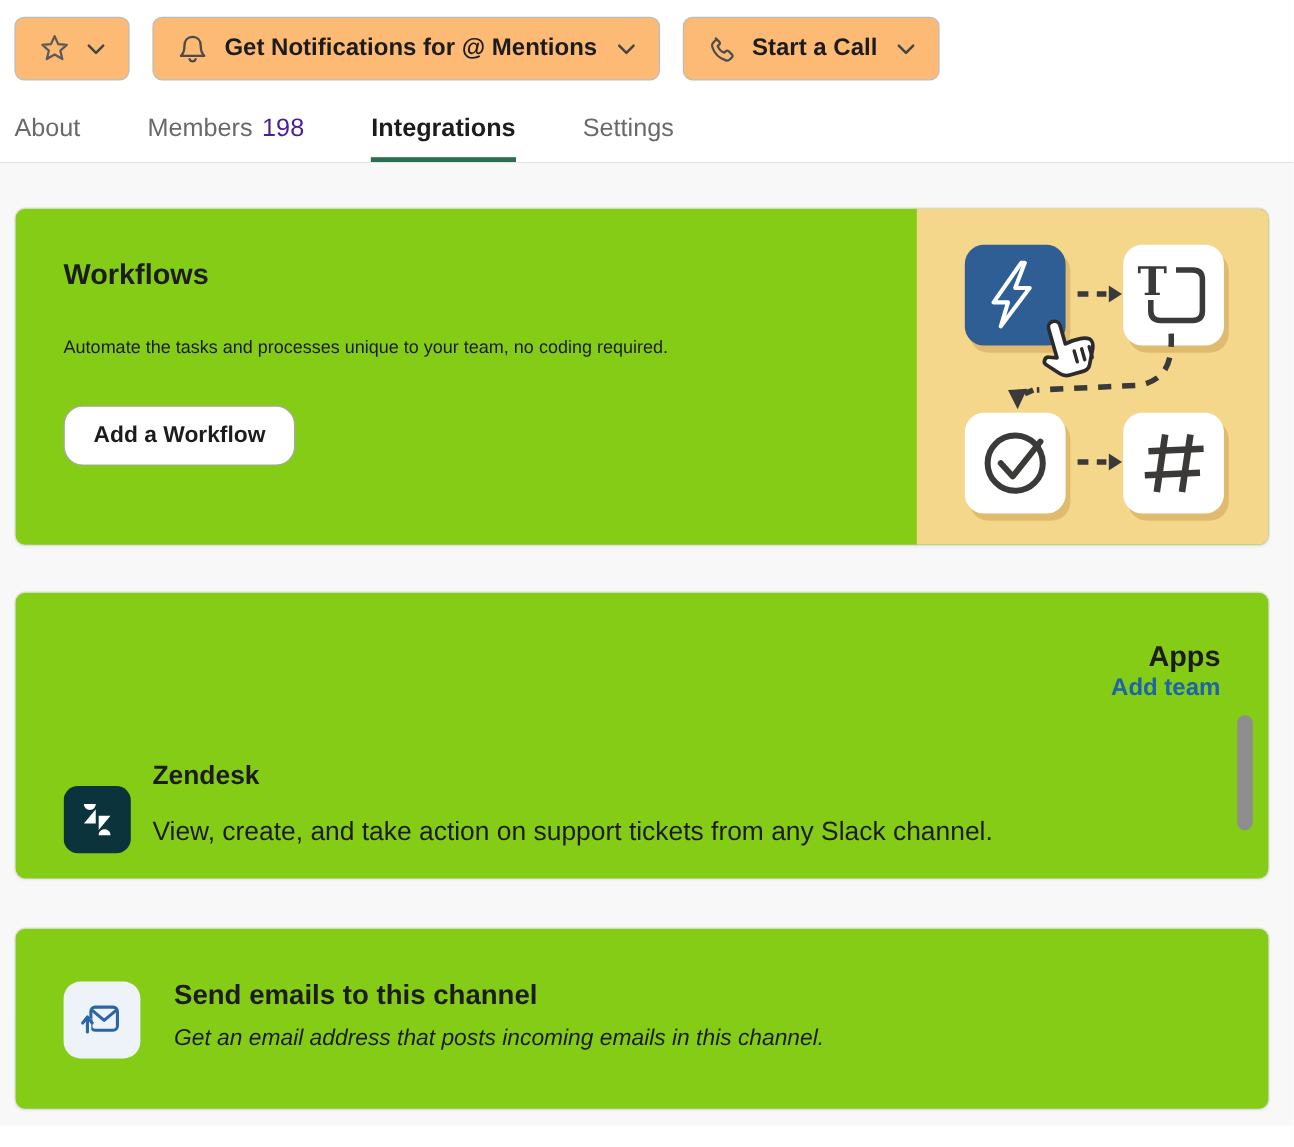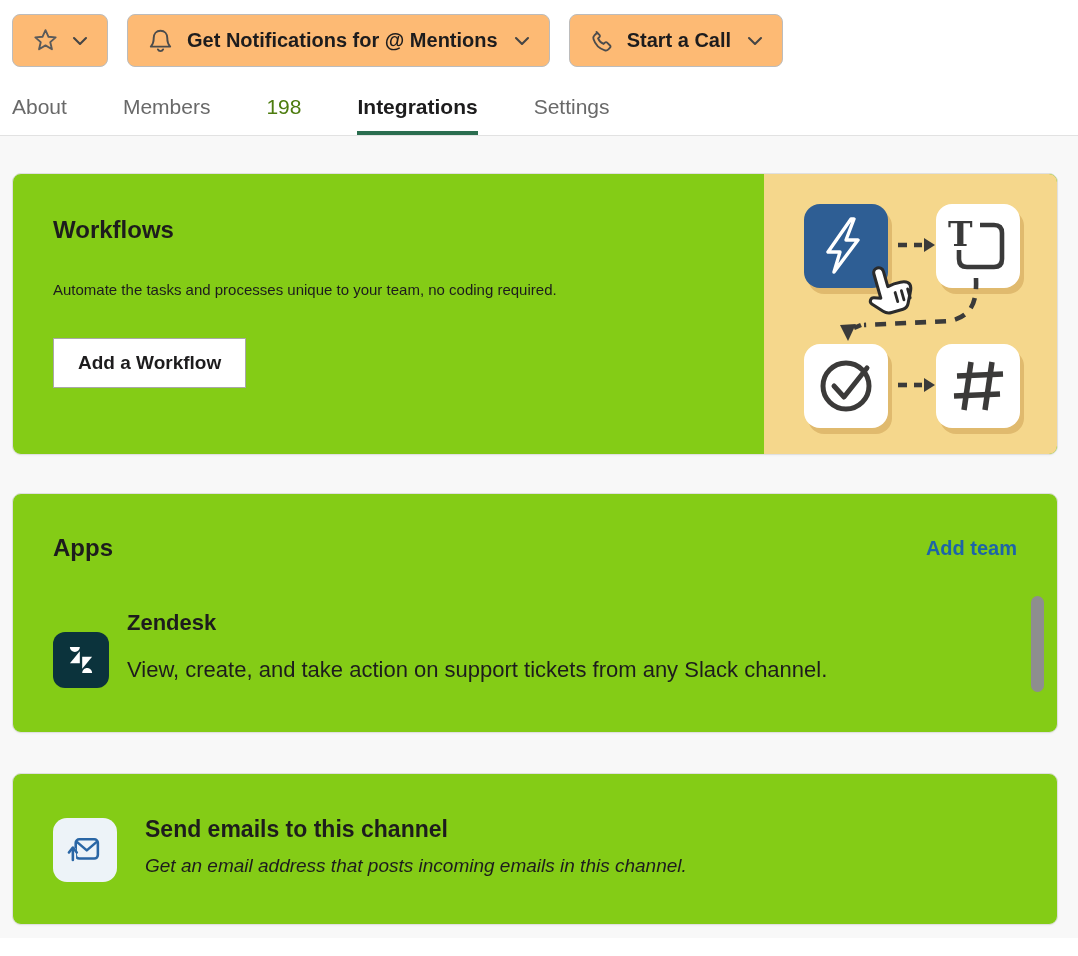--- a/index.html
+++ b/index.html
@@ -36,51 +36,51 @@
   
   .tabs {
     display:flex; gap:56px; padding:0 12px; margin-top:18px;
     border-bottom:1px solid #e2e2e2;
   }
   .tab {
     font-size:21px; color:#696969; padding:10px 0 12px 0;
     border-bottom:4px solid transparent; cursor:pointer;
     display:flex; gap:8px; align-items:baseline;
   }
-  .tab .count { color:#4d7c0f;margin-left:48px; }
+  .tab .count { color:#4c1d95; }
   .tab.active { color:#1d1c1d; font-weight:700; border-bottom-color:var(--accent-green); }
 
   
   main { background:var(--page-bg); padding:37px 20px 12px 12px; height:802px; }
   .card {
     background:#84cc16; border:1px solid #e0e0e0; border-radius:9px;
     width:1046px; position:relative;
     box-shadow:0 1px 2px rgba(0,0,0,0.03);
   }
 
   
   .workflows { height:282px; display:flex; overflow:hidden; margin-bottom:38px; }
   .wf-left { flex:1 1 auto; padding:42px 0 0 40px; }
   .wf-title { font-size:24px; font-weight:900; margin-bottom:24px; }
   .wf-desc { font-size:15px; line-height:44px; max-width:580px; font-weight:400; }
   .wf-btn {
     margin-top:26px; height:50px; padding:0 24px;
-    background:#fff; border:1px solid #a8a8a8; border-radius:0;
+    background:#fff; border:1px solid #a8a8a8; border-radius:16px;
     font-family:"Liberation Sans", sans-serif;
     font-size:19px; font-weight:700; color:#1d1c1d; cursor:pointer;
   }
   .wf-illustration {
     width:293px; flex:0 0 293px; height:280px;
     background:var(--illustration-yellow);
     border-radius:0 8px 8px 0;
   }
 
   
   .apps { height:240px; margin-bottom:40px; padding:40px 40px 0 40px; overflow:hidden; }
-  .apps-header { display:flex; justify-content:space-between; align-items:center; }
+  .apps-header { display:flex; justify-content:space-between; align-items:flex-end;flex-direction:column; }
   .apps-title { font-size:24px; font-weight:900; }
   .apps-add { font-size:20px; font-weight:700; color:var(--link-blue); text-decoration:none; cursor:pointer; }
   .apps-list { margin-top:44px; height:102px; overflow:hidden; }
   .app-row { display:flex; gap:18px; cursor:pointer; }
   .app-icon {
     width:56px; height:56px; border-radius:12px; margin-top:26px;
     background:var(--zendesk-teal); flex:0 0 56px;
     display:flex; align-items:center; justify-content:center;
   }
   .app-name { font-size:22px; font-weight:700; padding-top:4px; height:32px; }

